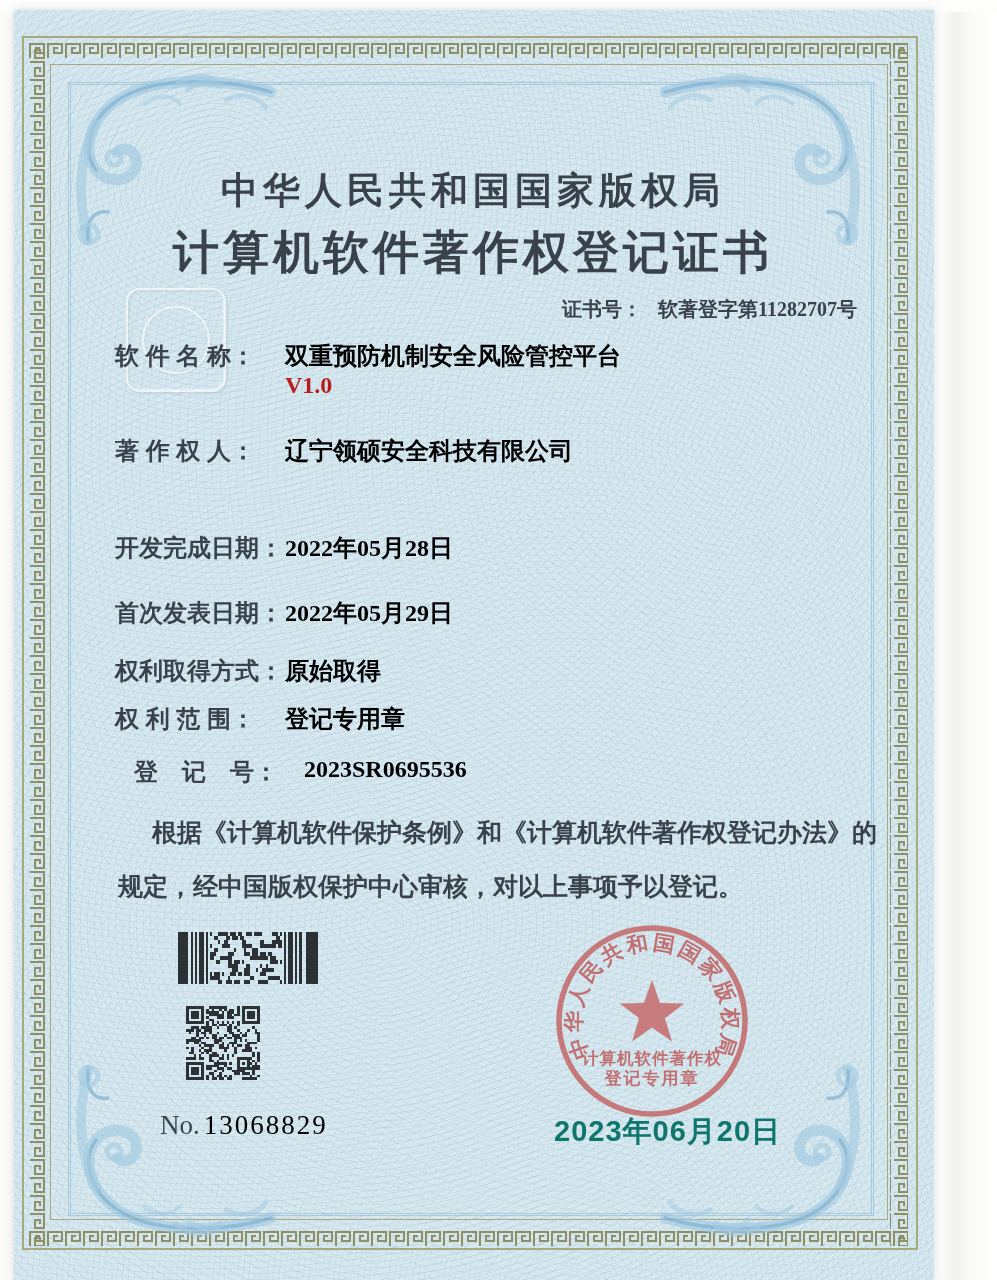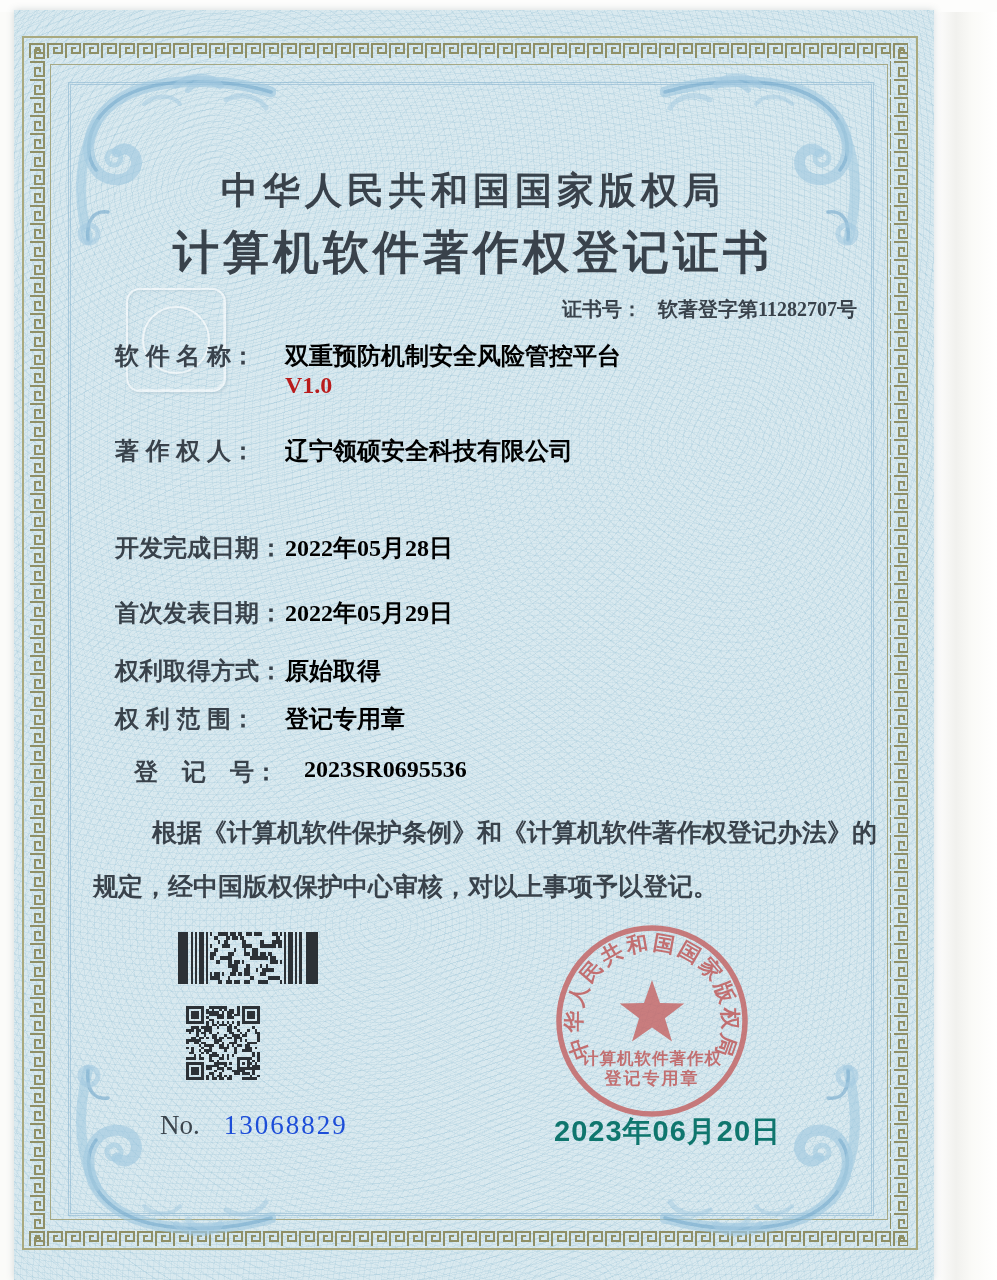--- a/index.html
+++ b/index.html
@@ -57,26 +57,26 @@
   .cert-title{top:212px;font-size:46px;font-weight:900;letter-spacing:4px;}
   .certno-line{top:286px;left:548px;font-size:20px;font-weight:bold;font-family:"Liberation Serif",serif;}
   .certno-line .gap{display:inline-block;width:16px;}
   .field{position:absolute;left:0;width:918px;height:40px;}
   .flabel{position:absolute;left:101px;font-size:24px;font-weight:bold;color:#39424b;white-space:pre;}
   .fvalue{position:absolute;left:271px;font-size:24px;font-weight:700;color:#000000;font-family:"Liberation Serif",serif;white-space:pre;}
   .fvalue2{position:absolute;left:271px;top:32px;font-size:24px;font-weight:700;color:#b91c1c;font-family:"Liberation Serif",serif;}
   .f1{top:330px;}.f2{top:425px;}.f3{top:522px;text-decoration:underline;}.f4{top:587px;}.f5{top:645px;}.f6{top:693px;}.f7{top:746px;margin-left:19px;}
   .statement{font-size:25px;font-weight:600;font-family:"Liberation Serif",serif;color:#39424b;}
   .st1{top:806px;left:138px;text-align:center;}
-  .st2{top:860px;left:79px;}
+  .st2{top:860px;left:104px;}
   
   .barcode{position:absolute;left:164px;top:922px;}
   .qrcode{position:absolute;left:172px;top:996px;}
   .serial{top:1100px;left:146px;font-size:27px;font-family:"Liberation Serif",serif;color:#3b444c;}
-  .serial .num{color:#1d4ed8;letter-spacing:2px;margin-left:24px;}
+  .serial .num{color:#000000;letter-spacing:2px;margin-left:4px;}
   .issue-date{top:1102px;left:540px;font-size:29px;font-weight:bold;letter-spacing:1px;color:#0f766e;}
   .seal{position:absolute;left:538px;top:911px;width:200px;height:200px;opacity:.88;}
   .hidden-defs{position:absolute;width:0;height:0;overflow:hidden;}
 </style>
 </head>
 <body>
 
 <svg class="hidden-defs" aria-hidden="true">
   <defs>
     <pattern id="mh" width="18" height="18" patternUnits="userSpaceOnUse">

